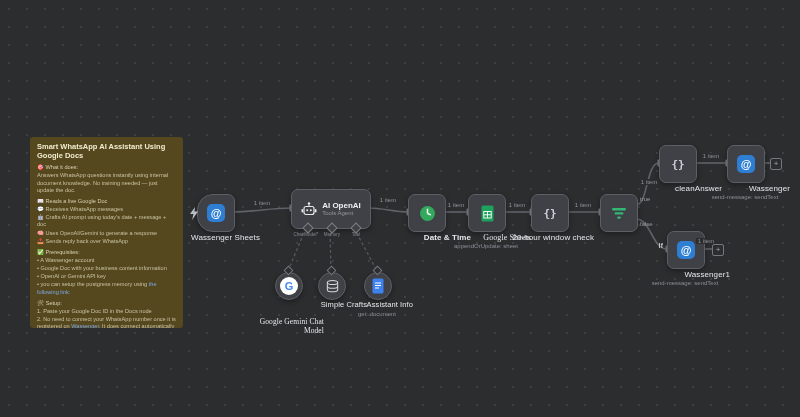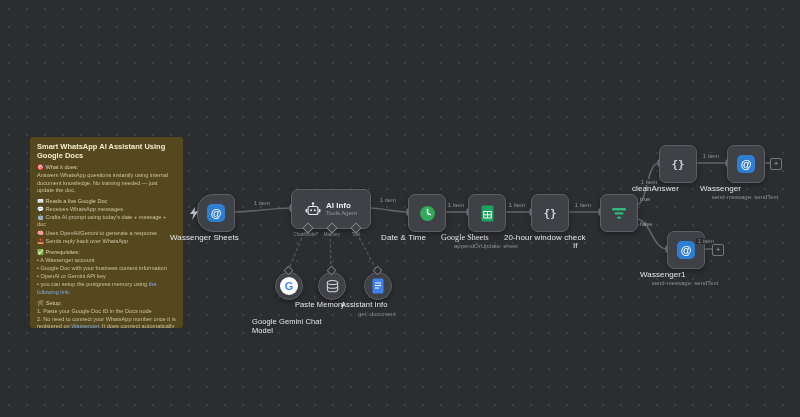--- a/index.html
+++ b/index.html
@@ -12,21 +12,21 @@
   .wire{fill:none;stroke:#5f6267;stroke-width:1.6;}
   .wire-d{fill:none;stroke:#55585c;stroke-width:1.3;stroke-dasharray:3 2.5;}
 
   .node{position:absolute;z-index:2;width:36px;height:36px;background:#3f4146;
     border:1px solid #5d5f65;border-radius:7px;display:flex;align-items:center;
     justify-content:center;box-shadow:0 2px 5px rgba(0,0,0,.35);}
   .node.trigger{border-radius:16px 7px 7px 16px;}
   .node.agent{width:78px;height:38px;gap:5px;}
   .node.circle{width:26px;height:26px;border-radius:50%;}
 
-  .nlabel{position:absolute;z-index:2;width:90px;text-align:left;font-size:8px;
+  .nlabel{position:absolute;z-index:2;width:90px;text-align:right;font-size:8px;
     color:#e5e7ea;letter-spacing:.1px;}
   .nsub{position:absolute;z-index:2;width:96px;text-align:center;font-size:6px;color:#8b8f95;}
   .sublabel{font-size:7.5px;width:72px;line-height:1.15;}
 
   .wicon{width:18px;height:18px;border-radius:5px;background:#2e7fd4;color:#fff;
     font-weight:bold;font-size:11px;display:flex;align-items:center;justify-content:center;}
   .gicon{width:18px;height:18px;border-radius:50%;background:#fff;color:#4285F4;
     font-weight:bold;font-size:11px;display:flex;align-items:center;justify-content:center;}
   .code-icon{font-family:"DejaVu Sans Mono",monospace;font-weight:bold;font-size:11px;color:#ccd1da;}
   .agent-txt{display:flex;flex-direction:column;line-height:1.15;}
@@ -136,70 +136,70 @@
     <svg width="16" height="15" viewBox="0 0 16 15">
       <circle cx="8" cy="1.5" r="1.2" fill="#e8eaed"></circle>
       <line x1="8" y1="2.5" x2="8" y2="4.2" stroke="#e8eaed" stroke-width="1"></line>
       <rect x="3" y="4.5" width="10" height="8" rx="2" fill="none" stroke="#e8eaed" stroke-width="1.2"></rect>
       <circle cx="6.2" cy="8.2" r="1" fill="#e8eaed"></circle>
         <circle cx="9.8" cy="8.2" r="1" fill="#e8eaed"></circle>
       <rect x="0.5" y="7" width="1.6" height="3.5" rx="0.8" fill="#e8eaed"></rect>
       <rect x="13.9" y="7" width="1.6" height="3.5" rx="0.8" fill="#e8eaed"></rect>
     </svg>
     <span class="agent-txt">
-      <span class="agent-title">AI Info</span>
+      <span class="agent-title">AI OpenAI</span>
       <span class="agent-sub">Tools Agent</span>
     </span>
     <span class="pdiamond" style="left:12px;bottom:-4px;"></span>
     <span class="pdiamond" style="left:36px;bottom:-4px;"></span>
     <span class="pdiamond" style="left:60px;bottom:-4px;"></span>
   </div>
   <div class="portlabel" style="left:286px;top:232px;">Chat Model*</div>
   <div class="portlabel" style="left:312px;top:232px;">Memory</div>
   <div class="portlabel" style="left:336px;top:232px;">Tool</div>
 
   <span class="sdiamond" style="left:285px;top:267px;"></span>
   <span class="sdiamond" style="left:328px;top:267px;"></span>
   <span class="sdiamond" style="left:374px;top:267px;"></span>
 
   <div class="node circle" style="left:275px;top:272px;">
     <span class="gicon">
         <span>G</span>
       </span>
   </div>
-  <div class="nlabel sublabel" style="left:252px;top:318px;">Google Gemini Chat Model</div>
+  <div class="nlabel sublabel" style="left:252px;top:318px;font-family:Liberation Serif, serif;">Google Gemini Chat Model</div>
 
   <div class="node circle" style="left:318px;top:272px;">
     <svg width="15" height="15" viewBox="0 0 16 15">
       <ellipse cx="8" cy="3.2" rx="5.5" ry="2.2" fill="none" stroke="#d4d7db" stroke-width="1.1"></ellipse>
       <path d="M2.5,3.2 V11 a5.5,2.2 0 0 0 11,0 V3.2" fill="none" stroke="#d4d7db" stroke-width="1.1"></path>
       <path d="M2.5,7.1 a5.5,2.2 0 0 0 11,0" fill="none" stroke="#d4d7db" stroke-width="1.1"></path>
     </svg>
   </div>
-  <div class="nlabel sublabel" style="left:295px;top:301px;">Paste Memory</div>
+  <div class="nlabel sublabel" style="left:295px;top:301px;">Simple Crafts</div>
 
   <div class="node circle" style="left:364px;top:272px;">
     <svg width="14" height="16" viewBox="0 0 14 16">
       <rect x="1.5" y="0.5" width="11" height="15" rx="1.5" fill="#3e82f0"></rect>
       <line x1="4" y1="5" x2="10" y2="5" stroke="#fff" stroke-width="1"></line>
       <line x1="4" y1="7.5" x2="10" y2="7.5" stroke="#fff" stroke-width="1"></line>
       <line x1="4" y1="10" x2="8" y2="10" stroke="#fff" stroke-width="1"></line>
     </svg>
   </div>
   <div class="nlabel sublabel" style="left:341px;top:301px;">Assistant Info</div>
   <div class="nsub" style="left:329px;top:311px;">get: document</div>
 
   <div class="node" style="left:408px;top:194px;">
     <svg width="17" height="17" viewBox="0 0 16 16">
       <circle cx="8" cy="8" r="7" fill="#33a95c"></circle>
       <line x1="8" y1="8" x2="8" y2="3.5" stroke="#fff" stroke-width="1.4"></line>
       <line x1="8" y1="8" x2="11.2" y2="9.3" stroke="#fff" stroke-width="1.4"></line>
     </svg>
   </div>
-  <div class="nlabel" style="left:381px;top:233px;">Date &amp; Time</div>
+  <div class="nlabel" style="left:381px;top:233px;font-weight:bold;">Date &amp; Time</div>
 
   <div class="node" style="left:468px;top:194px;">
     <svg width="15" height="17" viewBox="0 0 15 17">
       <rect x="1.5" y="0.5" width="12" height="16" rx="1.5" fill="#1fa15e"></rect>
       <rect x="3.8" y="6.5" width="7.4" height="6.5" fill="none" stroke="#fff" stroke-width="0.9"></rect>
       <line x1="7.5" y1="6.5" x2="7.5" y2="13" stroke="#fff" stroke-width="0.9"></line>
       <line x1="3.8" y1="9.75" x2="11.2" y2="9.75" stroke="#fff" stroke-width="0.9"></line>
     </svg>
   </div>
   <div class="nlabel" style="left:441px;top:233px;font-family:Liberation Serif, serif;">Google Sheets</div>

